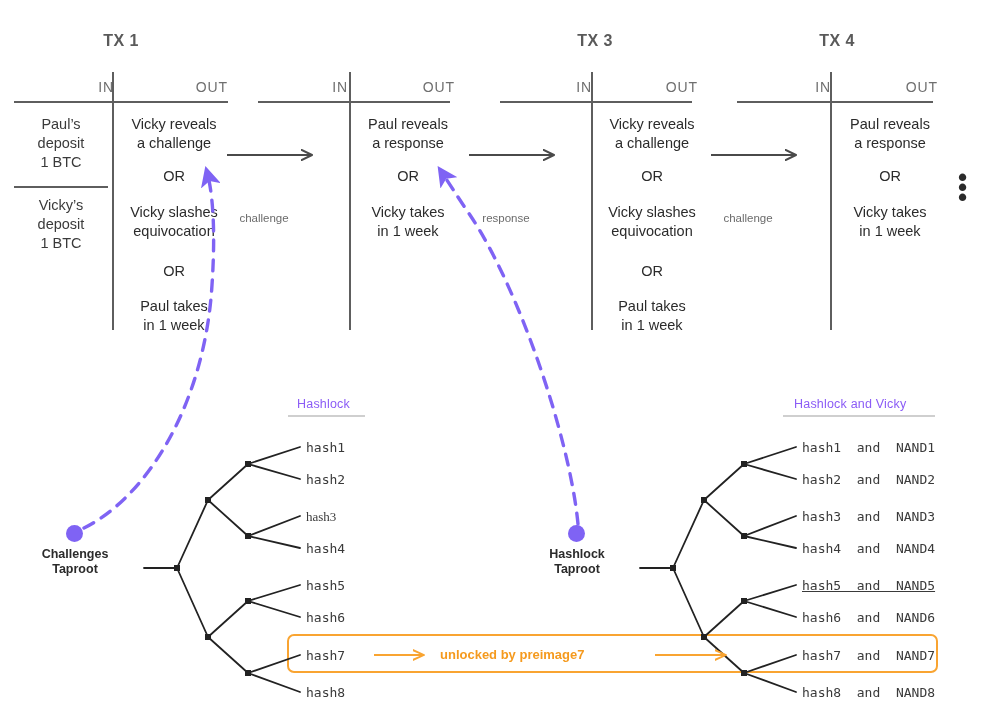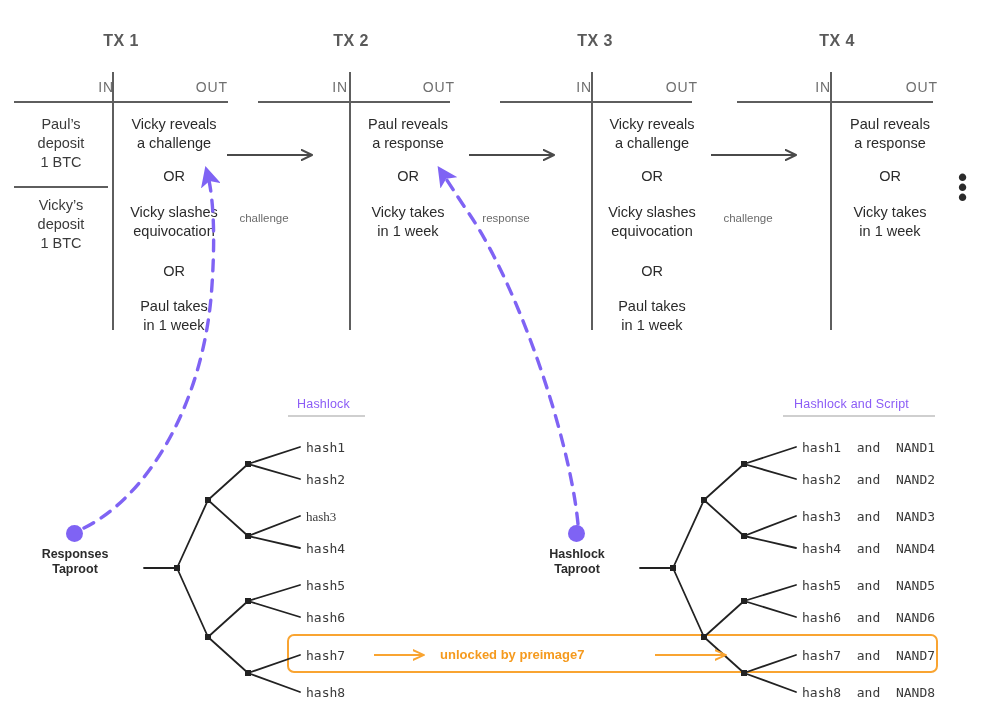--- a/index.html
+++ b/index.html
@@ -75,21 +75,20 @@
     <div>equivocation</div>
   </div>
   <div class="abs cell" style="left:116px;top:262px;width:116px;">
     <div>OR</div>
   </div>
   <div class="abs cell" style="left:116px;top:297px;width:116px;">
     <div>Paul takes</div>
     <div>in 1 week</div>
   </div>
 
-  <div class="abs tx-title" style="left:247px;top:32px;width:208px;">TX 2</div>
   <div class="abs col-head" style="left:250px;top:79px;width:98px;">IN</div>
   <div class="abs col-head" style="left:355px;top:79px;width:100px;">OUT</div>
   <div class="abs hrule" style="left:258px;top:101px;width:192px;"></div>
   <div class="abs vrule" style="left:349px;top:72px;height:258px;"></div>
 
   <div class="abs cell" style="left:352px;top:115px;width:112px;">
     <div>Paul reveals</div>
     <div>a response</div>
   </div>
   <div class="abs cell" style="left:352px;top:167px;width:112px;">
@@ -144,50 +143,50 @@
   </div>
 
   <div class="abs ellipsis" style="left:958px;top:172px;">• • •</div>
 
   <div class="abs arrow-label" style="left:228px;top:164px;width:72px;">challenge</div>
   <div class="abs arrow-label" style="left:470px;top:164px;width:72px;">response</div>
   <div class="abs arrow-label" style="left:712px;top:164px;width:72px;">challenge</div>
 
   <div class="abs taproot-dot" style="left:66px;top:525px;"></div>
   <div class="abs taproot-label" style="left:14px;top:547px;width:122px;">
-    <div>Responses</div>
+    <div>Challenges</div>
     <div>Taproot</div>
   </div>
 
   <div class="abs taproot-dot" style="left:568px;top:525px;"></div>
   <div class="abs taproot-label" style="left:516px;top:547px;width:122px;">
     <div>Hashlock</div>
     <div>Taproot</div>
   </div>
 
   <div class="abs tree-head" style="left:297px;top:397px;">Hashlock</div>
   <div class="abs tree-head-rule" style="left:288px;top:415px;width:77px;"></div>
 
-  <div class="abs tree-head" style="left:794px;top:397px;">Hashlock and Script</div>
+  <div class="abs tree-head" style="left:794px;top:397px;">Hashlock and Vicky</div>
   <div class="abs tree-head-rule" style="left:783px;top:415px;width:152px;"></div>
 
   <div class="abs leaf" style="left:306px;top:440px;">hash1</div>
   <div class="abs leaf" style="left:306px;top:472px;">hash2</div>
   <div class="abs leaf" style="left:306px;top:509px;font-family:Liberation Serif, serif;">hash3</div>
   <div class="abs leaf" style="left:306px;top:541px;">hash4</div>
   <div class="abs leaf" style="left:306px;top:578px;">hash5</div>
   <div class="abs leaf" style="left:306px;top:610px;">hash6</div>
   <div class="abs leaf" style="left:306px;top:648px;">hash7</div>
   <div class="abs leaf" style="left:306px;top:685px;">hash8</div>
 
   <div class="abs leaf" style="left:802px;top:440px;">hash1  and  NAND1</div>
   <div class="abs leaf" style="left:802px;top:472px;">hash2  and  NAND2</div>
   <div class="abs leaf" style="left:802px;top:509px;">hash3  and  NAND3</div>
   <div class="abs leaf" style="left:802px;top:541px;">hash4  and  NAND4</div>
-  <div class="abs leaf" style="left:802px;top:578px;">hash5  and  NAND5</div>
+  <div class="abs leaf" style="left:802px;top:578px;text-decoration:underline;">hash5  and  NAND5</div>
   <div class="abs leaf" style="left:802px;top:610px;">hash6  and  NAND6</div>
   <div class="abs leaf" style="left:802px;top:648px;">hash7  and  NAND7</div>
   <div class="abs leaf" style="left:802px;top:685px;">hash8  and  NAND8</div>
 
   <div class="abs hl-box" style="left:287px;top:634px;width:651px;height:39px;"></div>
   <div class="abs hl-text" style="left:440px;top:647px;">unlocked by preimage7</div>
 
   <svg width="999" height="721">
     <defs>
       <marker id="arrowGray" viewBox="0 0 10 10" refX="9" refY="5" markerWidth="7" markerHeight="7" orient="auto-start-reverse">

